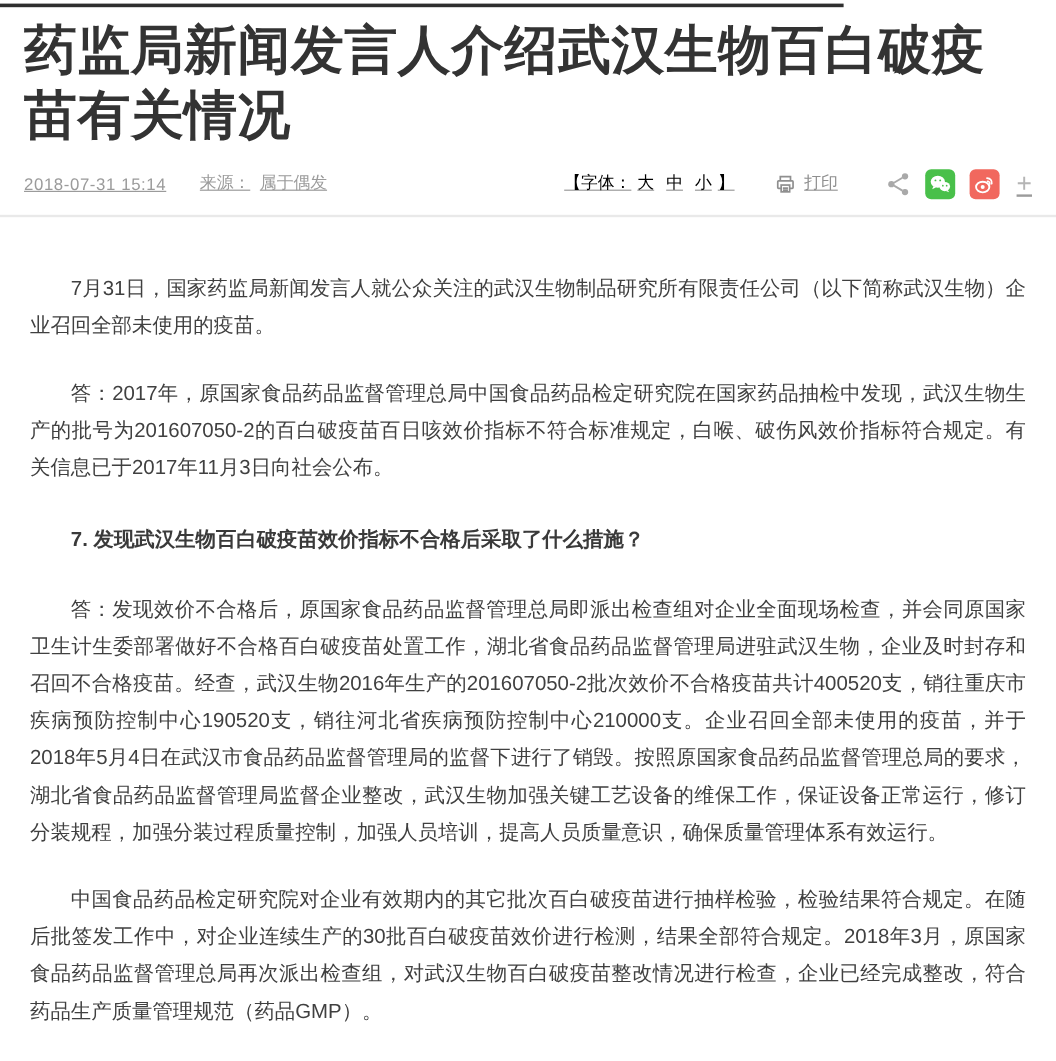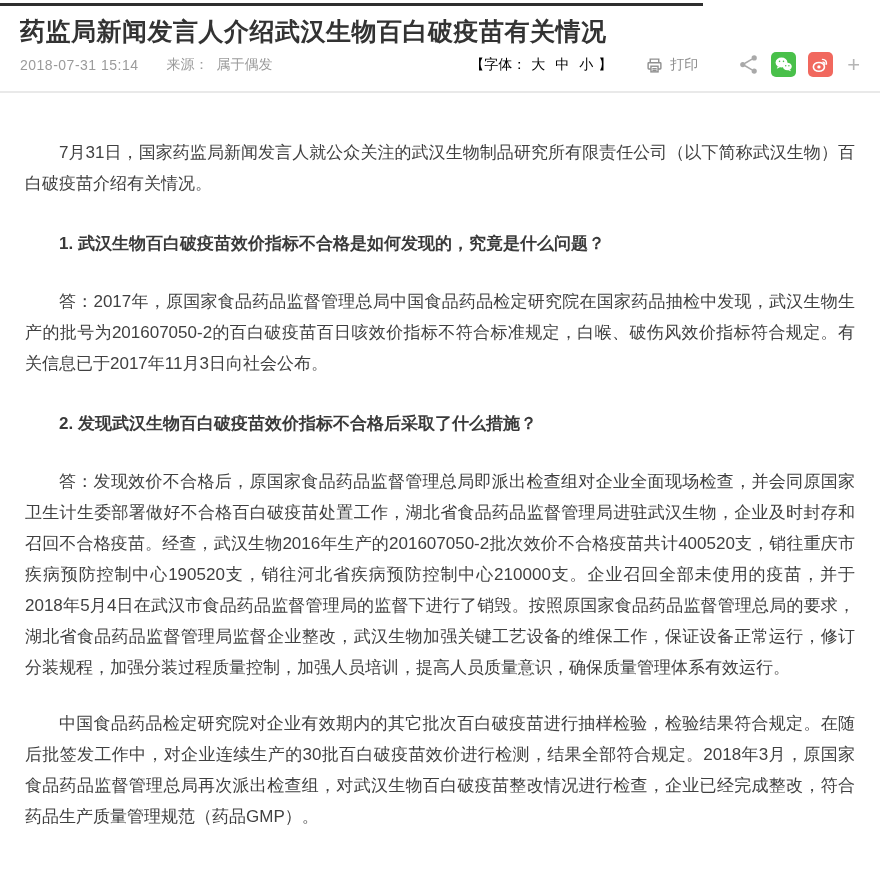--- a/index.html
+++ b/index.html
@@ -2,26 +2,26 @@
 <html><head>
 <meta charset="utf-8">
 <style>
   html,body{margin:0;padding:0;background:#ffffff;}
   body{
     width:880px;height:884px;position:relative;overflow:hidden;
     font-family:"Liberation Sans","DejaVu Sans",sans-serif;
   }
   .top-crop-line{position:absolute;top:3px;left:0;width:703px;height:3px;background:#2f2f2f;}
   .page-title{
-    margin:16px 20px 0;font-size:25px;line-height:1.22;font-weight:700;
+    margin:16px 20px 0;font-size:44px;line-height:1.22;font-weight:700;
     color:#333333;letter-spacing:0.5px;
   }
   .meta-row{
-    display:flex;align-items:center;margin:5px 20px 0;height:26px;
-    color:#9b9b9b;font-size:14px;white-space:nowrap;
+    display:flex;align-items:center;margin:17px 20px 0;height:26px;
+    color:#9b9b9b;font-size:14px;white-space:nowrap;text-decoration:underline;
   }
   .meta-left{display:flex;align-items:center;}
   .meta-date{margin-right:28px;letter-spacing:0.5px;}
   .meta-source-label{margin-right:8px;}
   .meta-right{margin-left:auto;display:flex;align-items:center;}
   .font-size-ctrl{display:flex;align-items:center;color:#000000;}
   .size-opt{margin:0 5px;cursor:pointer;}
   .print-btn{display:flex;align-items:flex-end;margin-left:34px;cursor:pointer;color:#8f8f8f;}
   .print-btn svg{margin-right:7px;}
   .share-group{display:flex;align-items:center;margin-left:40px;}
@@ -106,19 +106,18 @@
         </svg>
       </span>
       <span class="share-plus">+</span>
     </span>
   </div>
 </div>
 
 <hr class="divider">
 
 <div class="article">
-    <p>7月31日，国家药监局新闻发言人就公众关注的武汉生物制品研究所有限责任公司（以下简称武汉生物）百白破疫苗介绍有关情况。</p>
-    <p class="qa-heading">1. 武汉生物百白破疫苗效价指标不合格是如何发现的，究竟是什么问题？</p>
+    <p>7月31日，国家药监局新闻发言人就公众关注的武汉生物制品研究所有限责任公司（以下简称武汉生物）企业召回全部未使用的疫苗。</p>
     <p>答：2017年，原国家食品药品监督管理总局中国食品药品检定研究院在国家药品抽检中发现，武汉生物生产的批号为201607050-2的百白破疫苗百日咳效价指标不符合标准规定，白喉、破伤风效价指标符合规定。有关信息已于2017年11月3日向社会公布。</p>
-    <p class="qa-heading">2. 发现武汉生物百白破疫苗效价指标不合格后采取了什么措施？</p>
+    <p class="qa-heading">7. 发现武汉生物百白破疫苗效价指标不合格后采取了什么措施？</p>
     <p>答：发现效价不合格后，原国家食品药品监督管理总局即派出检查组对企业全面现场检查，并会同原国家卫生计生委部署做好不合格百白破疫苗处置工作，湖北省食品药品监督管理局进驻武汉生物，企业及时封存和召回不合格疫苗。经查，武汉生物2016年生产的201607050-2批次效价不合格疫苗共计400520支，销往重庆市疾病预防控制中心190520支，销往河北省疾病预防控制中心210000支。企业召回全部未使用的疫苗，并于2018年5月4日在武汉市食品药品监督管理局的监督下进行了销毁。按照原国家食品药品监督管理总局的要求，湖北省食品药品监督管理局监督企业整改，武汉生物加强关键工艺设备的维保工作，保证设备正常运行，修订分装规程，加强分装过程质量控制，加强人员培训，提高人员质量意识，确保质量管理体系有效运行。</p>
     <p>中国食品药品检定研究院对企业有效期内的其它批次百白破疫苗进行抽样检验，检验结果符合规定。在随后批签发工作中，对企业连续生产的30批百白破疫苗效价进行检测，结果全部符合规定。2018年3月，原国家食品药品监督管理总局再次派出检查组，对武汉生物百白破疫苗整改情况进行检查，企业已经完成整改，符合药品生产质量管理规范（药品GMP）。</p>
   </div>
 
 </body></html>

